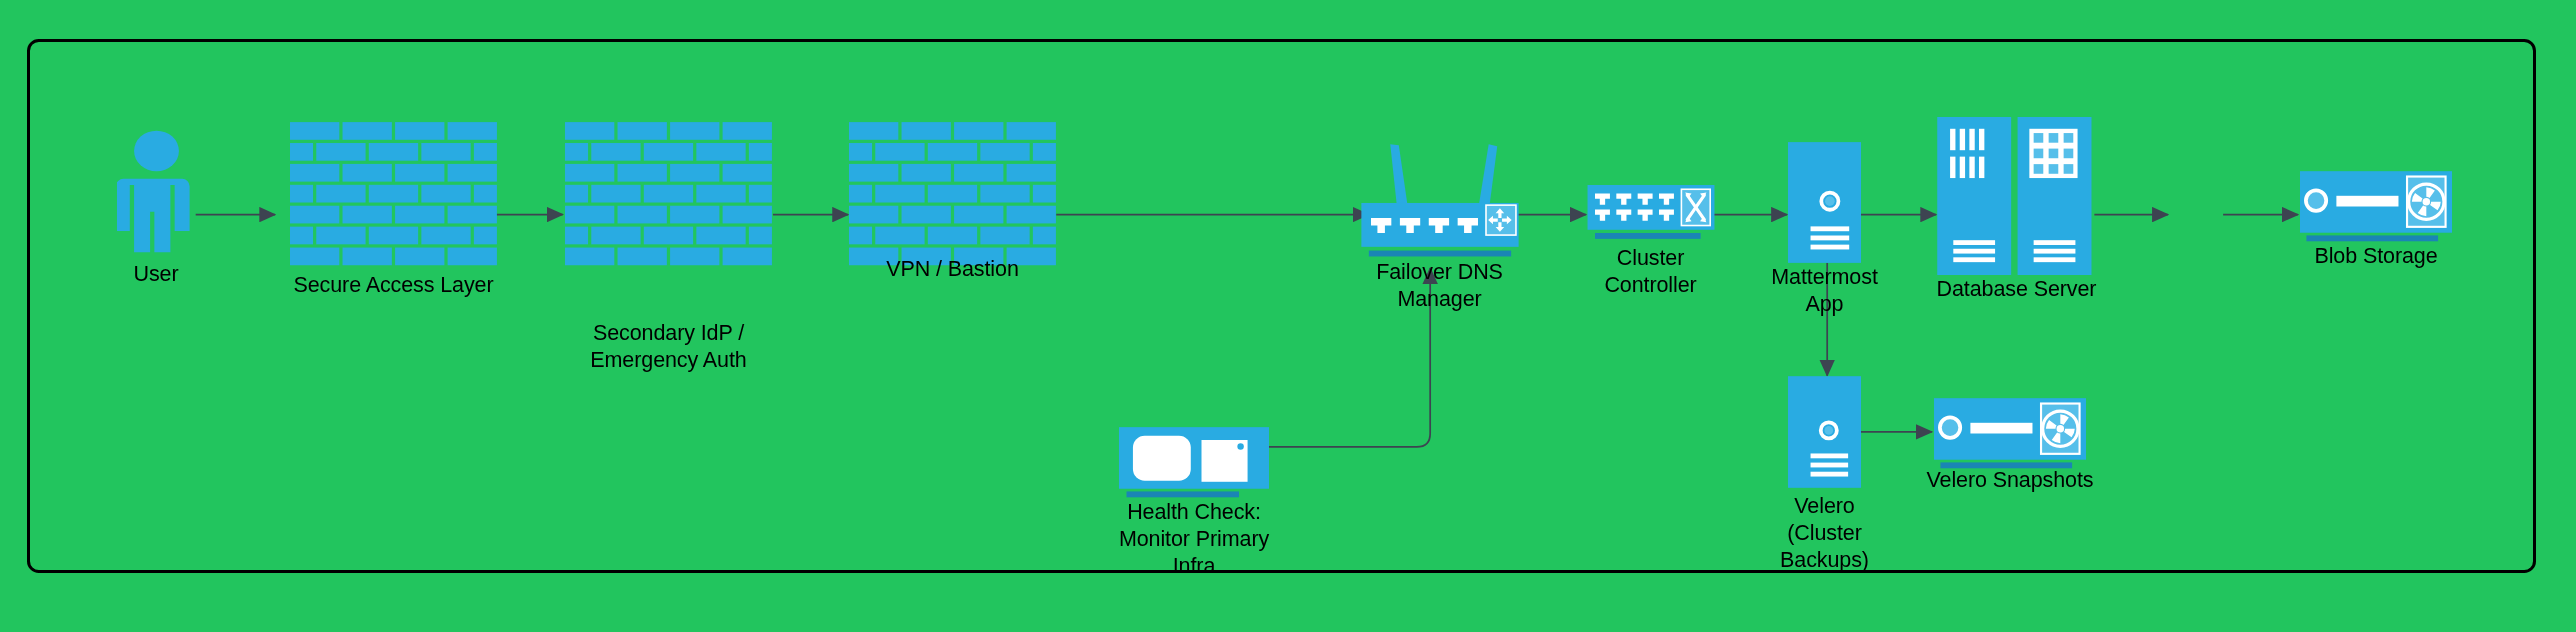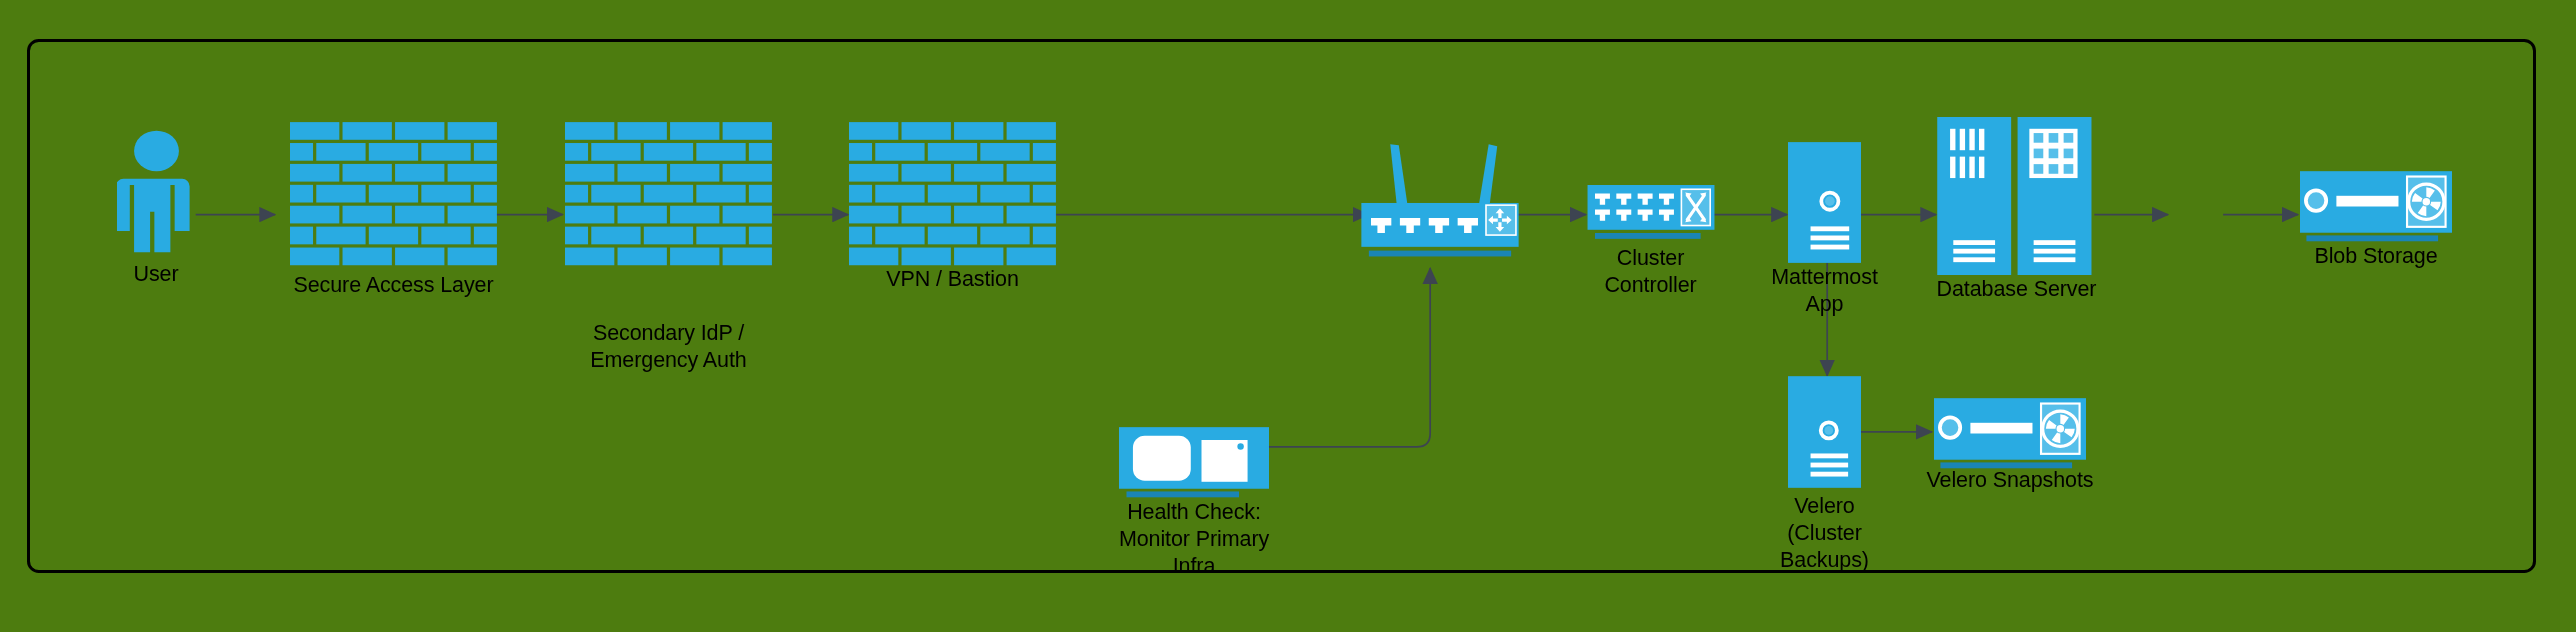--- a/index.html
+++ b/index.html
@@ -8,21 +8,21 @@
     padding: 0;
     background: #ffffff;
   }
   body {
     font-family: "Liberation Sans", sans-serif;
   }
   #canvas {
     position: relative;
     width: 2576px;
     height: 632px;
-    background: #4d7c0f;
+    background: #22c55e;
     overflow: hidden;
   }
   #diagram-frame {
     position: absolute;
     left: 27px;
     top: 39px;
     width: 2509px;
     height: 534px;
     border: 3.8px solid #000000;
     border-radius: 11.8px;
@@ -212,21 +212,21 @@
             <rect x="147" y="195" width="92" height="33"></rect>
             <rect x="245" y="195" width="92" height="33"></rect>
             <rect x="343" y="195" width="43" height="33"></rect>
           <rect x="0" y="234" width="92" height="33"></rect>
             <rect x="98" y="234" width="92" height="33"></rect>
             <rect x="196" y="234" width="92" height="33"></rect>
             <rect x="294" y="234" width="92" height="33"></rect>
         </g>
       </svg>
     </div>
-    <div class="node-label" style="top:144px; width:258px;">VPN / Bastion</div>
+    <div class="node-label" style="top:134px; width:258px;">VPN / Bastion</div>
   </div>
 
   <div class="node" style="left:1359px; top:142px; width:161px;">
     <div class="node-icon" style="width:158px; height:115px;">
       <svg width="158" height="115" viewBox="0 0 294 215">
 
         <path d="M54,4 L70,6 L86,116 L66,116 Z" fill="#29ABE2"></path>
         <path d="M238,4 L254,8 L240,116 L220,116 Z" fill="#29ABE2"></path>
 
         <rect x="0" y="114" width="294" height="82" fill="#29ABE2"></rect>
@@ -242,20 +242,22 @@
         <g fill="#FFFFFF">
           <path d="M259,124 l8,9 h-5 v9 h-6 v-9 h-5 z"></path>
           <path d="M259,168 l8,-9 h-5 v-9 h-6 v9 h-5 z"></path>
           <path d="M237,146 l9,-8 v5 h9 v6 h-9 v5 z"></path>
           <path d="M281,146 l-9,-8 v5 h-9 v6 h9 v5 z"></path>
         </g>
 
         <rect x="14" y="203" width="266" height="11" fill="#1A85B5"></rect>
       </svg>
     </div>
+    <div class="node-label" style="top:117px; width:225px;">Failover DNS
+Manager</div>
   </div>
 
   <div class="node" style="left:1586px; top:185px; width:129px;">
     <div class="node-icon" style="width:128px; height:64px;">
       <svg width="128" height="64" viewBox="0 0 238 120">
         <rect x="0" y="0" width="238" height="84" fill="#29ABE2"></rect>
         <g fill="#FFFFFF">
           <path d="M14,16 h28 v10 h-9 v11 h-10 v-11 h-9 z"></path>
           <path d="M54,16 h28 v10 h-9 v11 h-10 v-11 h-9 z"></path>
           <path d="M94,16 h28 v10 h-9 v11 h-10 v-11 h-9 z"></path>

